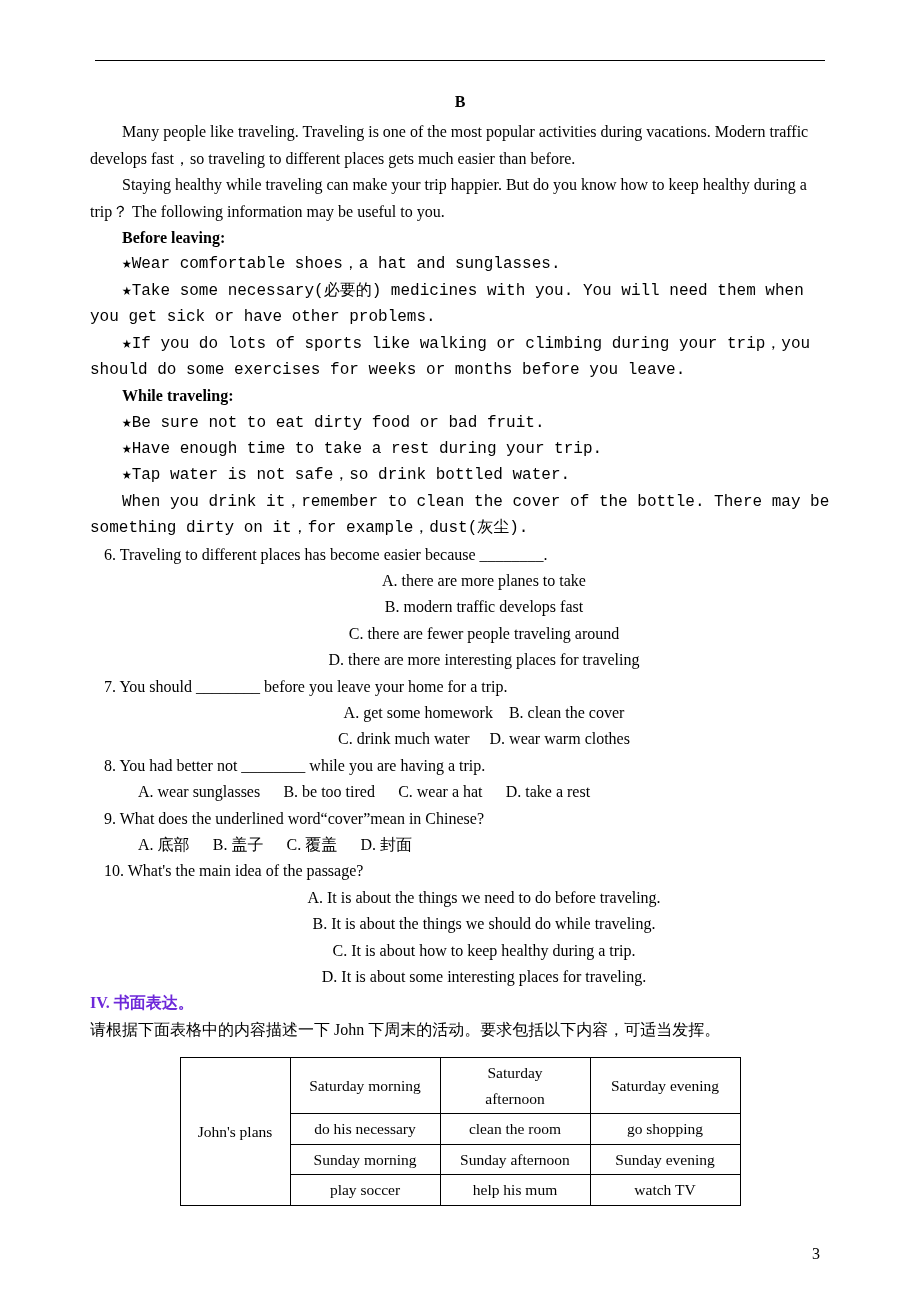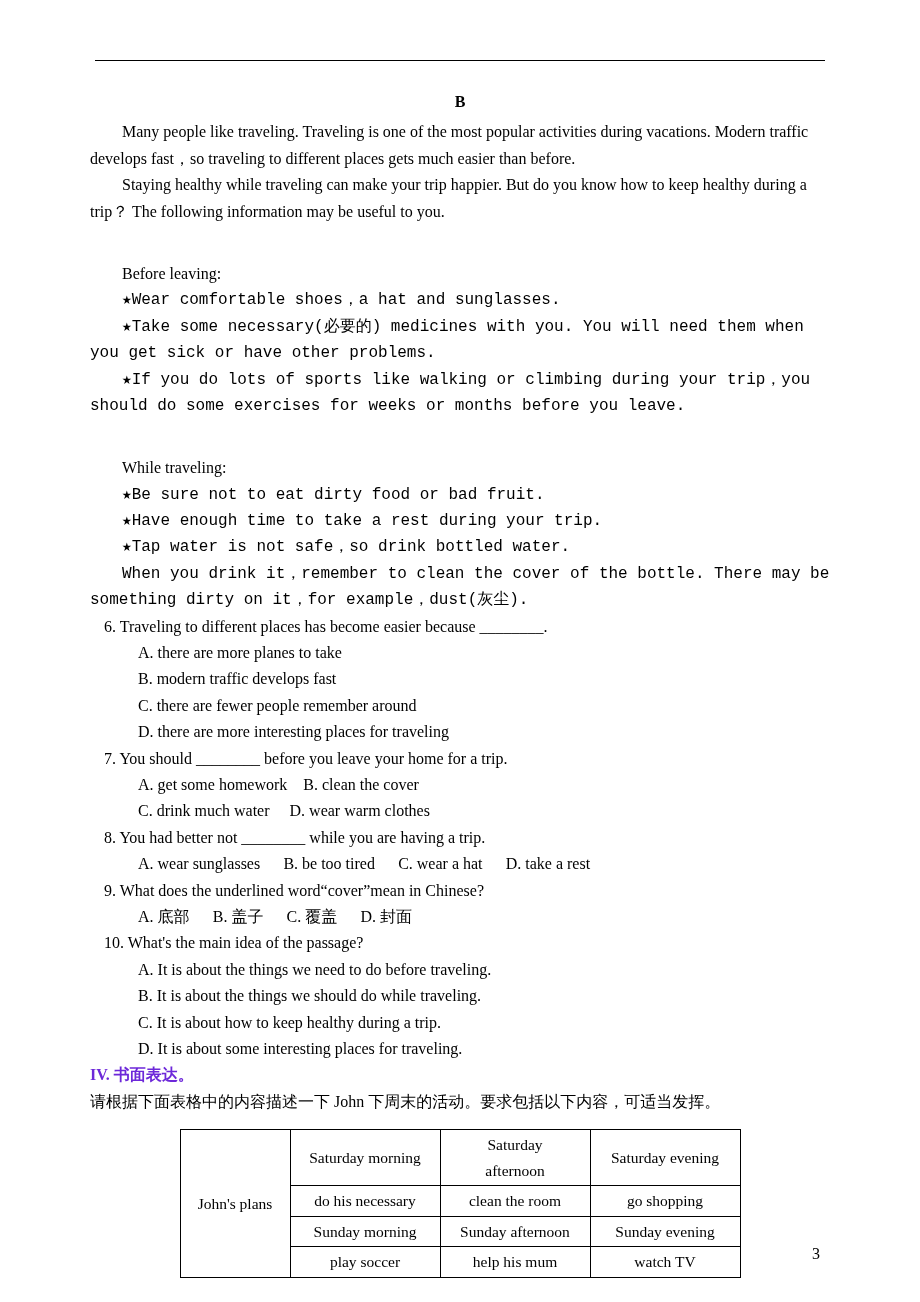--- a/index.html
+++ b/index.html
@@ -18,24 +18,24 @@
       border-top: 1.5px solid #000;
       margin: 0 5px 28px 5px;
     }
     .section-title-center {
       text-align: center;
       font-weight: bold;
       font-family: "SimHei", "黑体", "SimSun", serif;
       margin-bottom: 4px;
     }
     .paragraph { text-indent: 2em; }
-    .bold { font-weight: normal; font-family: "SimHei", "黑体", "SimSun", serif; margin-top: 36px; }
+    .bold { font-weight: bold; font-family: "SimHei", "黑体", "SimSun", serif; }
     .star { font-family: Liberation Mono, monospace; }
     .question { margin-left: 14px; }
-    .opt-block { margin-left: 3em; }
+    .opt-block { margin-left: 3em; text-align: center; }
     .opt-inline { margin-left: 3em; }
     .opt-inline span { margin-right: 1.2em; display: inline-block; }
     .section-heading {
       color: #6d28d9;
       font-weight: bold;
       font-family: "SimHei", "黑体", "SimSun", serif;
     }
     table.plans {
       border-collapse: collapse;
       margin: 14px auto 0 auto;
@@ -73,21 +73,21 @@
 <div class="paragraph bold">While traveling:</div>
 <div class="paragraph star">★Be sure not to eat dirty food or bad fruit.</div>
 <div class="paragraph star">★Have enough time to take a rest during your trip.</div>
 <div class="paragraph star">★Tap water is not safe，so drink bottled water.</div>
 
 <div class="star" style="text-indent:2em">When you drink it，remember to clean the cover of the bottle. There may be something dirty on it，for example，dust(灰尘).</div>
 
 <div class="question">6. Traveling to different places has become easier because ________.</div>
 <div class="opt-block">A. there are more planes to take</div>
 <div class="opt-block">B. modern traffic develops fast</div>
-<div class="opt-block">C. there are fewer people remember around</div>
+<div class="opt-block">C. there are fewer people traveling around</div>
 <div class="opt-block">D. there are more interesting places for traveling</div>
 
 <div class="question">7. You should ________ before you leave your home for a trip.</div>
 <div class="opt-block">A. get some homework　B. clean the cover</div>
 <div class="opt-block">C. drink much water 　D. wear warm clothes</div>
 
 <div class="question">8. You had better not ________ while you are having a trip.</div>
 <div class="opt-inline">
   <span>A. wear sunglasses</span>
   <span>B. be too tired</span>

